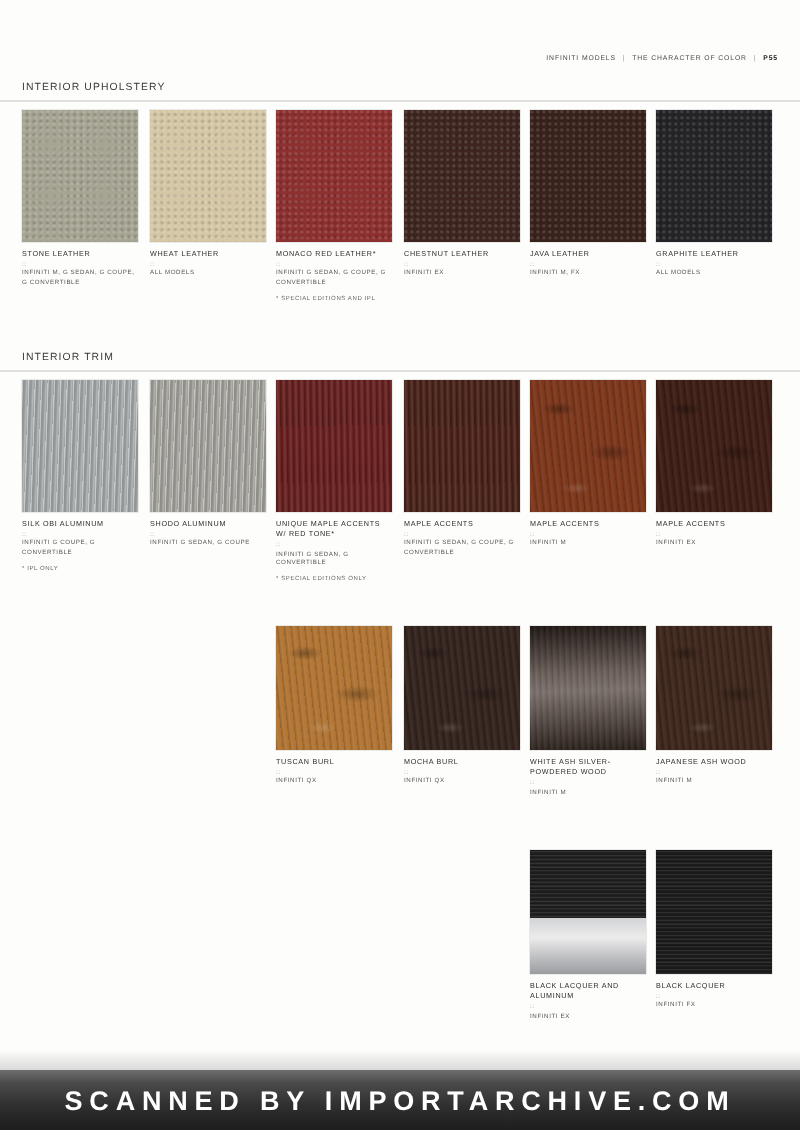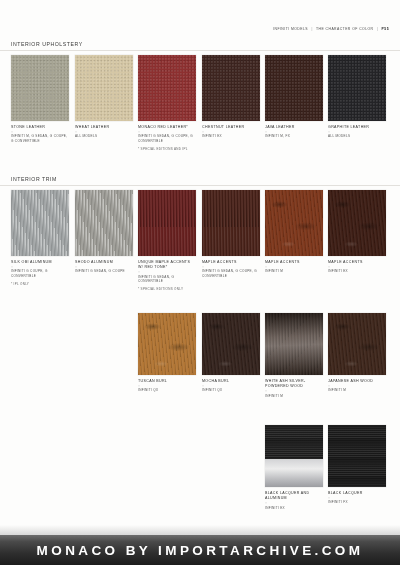--- a/index.html
+++ b/index.html
@@ -338,16 +338,16 @@
       <div class="cap">
         <div class="name">BLACK LACQUER</div>
         <span class="dash">::</span>
         <span class="models">INFINITI FX</span>
       </div>
     </div>
   </div>
 
   <div class="fade"></div>
   <div class="scanbar">
-    <span>MONACO BY IMPORTARCHIVE.COM</span>
+    <span>SCANNED BY IMPORTARCHIVE.COM</span>
   </div>
 
 </div>
 
 </body></html>

